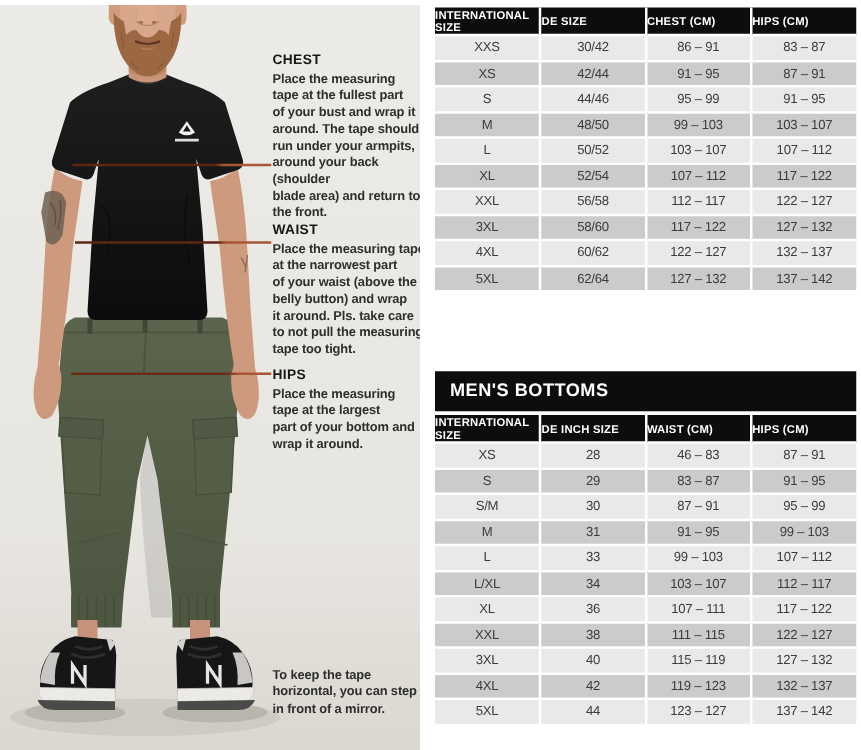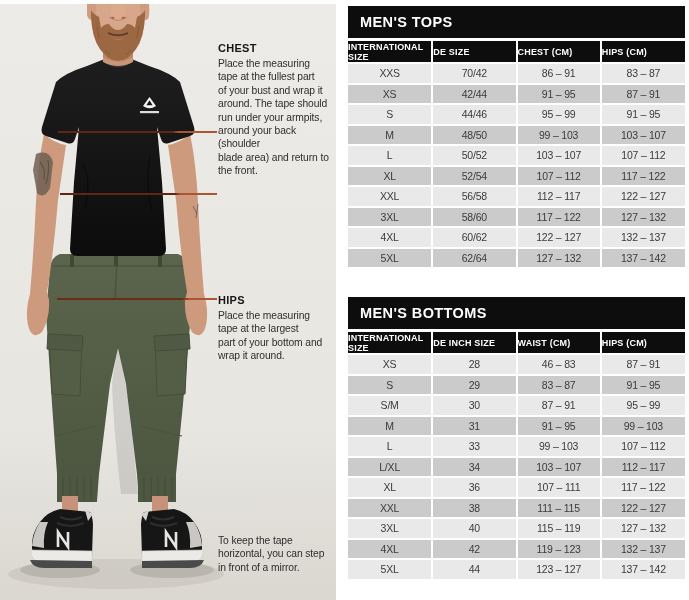--- a/index.html
+++ b/index.html
@@ -5,21 +5,21 @@
   html,body { margin:0; padding:0; background:#ffffff; }
   .stage {
     position:relative; width:689px; height:600px; overflow:hidden;
     font-family:"Liberation Sans","DejaVu Sans",sans-serif; background:#ffffff;
   }
   
   .photo-area { position:absolute; left:0; top:4px; width:336px; height:600px; }
   .photo-area svg { display:block; }
   .guide-section { position:absolute; left:218px; width:122px; }
   .guide-heading { margin:0 0 3px 0; font-size:11px; font-weight:700; letter-spacing:.3px; color:#161616; }
-  .guide-body { margin:0; font-size:10.3px; line-height:13.4px; color:#2e2e2e; white-space:pre-line; letter-spacing:-0.1px; }
+  .guide-body { margin:0; font-size:10.3px; line-height:13.4px; color:#2e2e2e; white-space:pre-line; letter-spacing:-0.1px;font-weight:bold; }
   .measure-line { position:absolute; height:2px; }
   #line-chest { left:58px; top:127px; width:159px;
     background:linear-gradient(90deg,#5f2615 0%,#5f2615 72%,#a85732 76%,#a85732 100%); }
   #line-waist { left:60px; top:189px; width:157px;
     background:linear-gradient(90deg,#5f2615 0%,#5f2615 73%,#a85732 77%,#a85732 100%); }
   #line-hips { left:57px; top:294px; width:160px;
     background:linear-gradient(90deg,#6b2d16 0%,#6b2d16 78%,#a85732 83%,#a85732 100%); }
   
   .tables-panel { position:absolute; left:336px; top:0; width:353px; height:600px; background:#ffffff; }
   .table-block { position:absolute; left:12px; width:337px; }
@@ -160,51 +160,60 @@
       <h4 class="guide-heading">CHEST</h4>
       <p class="guide-body">Place the measuring
 tape at the fullest part
 of your bust and wrap it
 around. The tape should
 run under your armpits,
 around your back (shoulder
 blade area) and return to
 the front.</p>
     </div>
+    <div class="guide-section" style="top:174px">
+      <h4 class="guide-heading">WAIST</h4>
+      <p class="guide-body">Place the measuring tape
+at the narrowest part
+of your waist (above the
+belly button) and wrap
+it around. Pls. take care
+to not pull the measuring
+tape too tight.</p>
+    </div>
     <div class="guide-section" style="top:290px">
       <h4 class="guide-heading">HIPS</h4>
       <p class="guide-body">Place the measuring
 tape at the largest
 part of your bottom and
 wrap it around.</p>
     </div>
     <div class="guide-section" style="top:530px">
       <p class="guide-body">To keep the tape
 horizontal, you can step
 in front of a mirror.</p>
     </div>
   </div>
 
   <div class="tables-panel">
 
     <div class="table-block" id="tops-block">
-      <div class="table-title">MEN'S TOPS</div>
       <table class="size-table">
         <thead>
           <tr>
             <th>INTERNATIONAL SIZE</th>
             <th>DE SIZE</th>
             <th>CHEST (CM)</th>
             <th>HIPS (CM)</th>
           </tr>
         </thead>
         <tbody>
             <tr>
               <td>XXS</td>
-              <td>70/42</td>
+              <td>30/42</td>
               <td>86 – 91</td>
               <td>83 – 87</td>
             </tr>
             <tr>
               <td>XS</td>
               <td>42/44</td>
               <td>91 – 95</td>
               <td>87 – 91</td>
             </tr>
             <tr>

